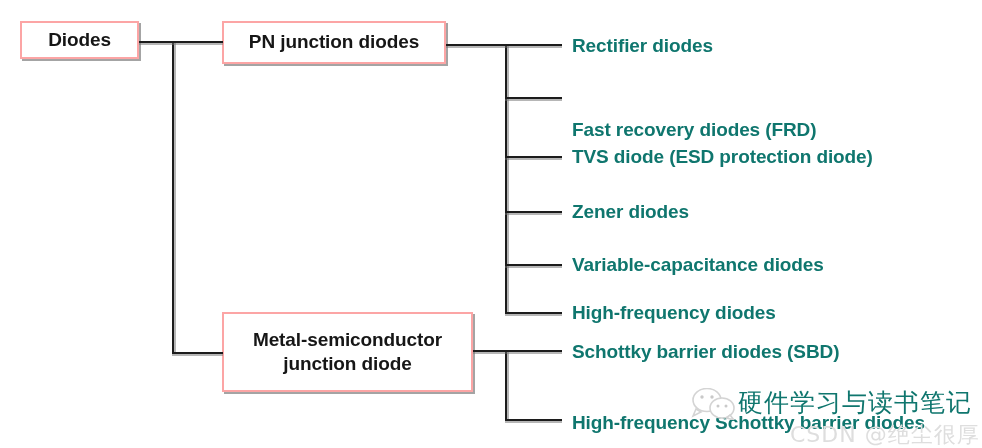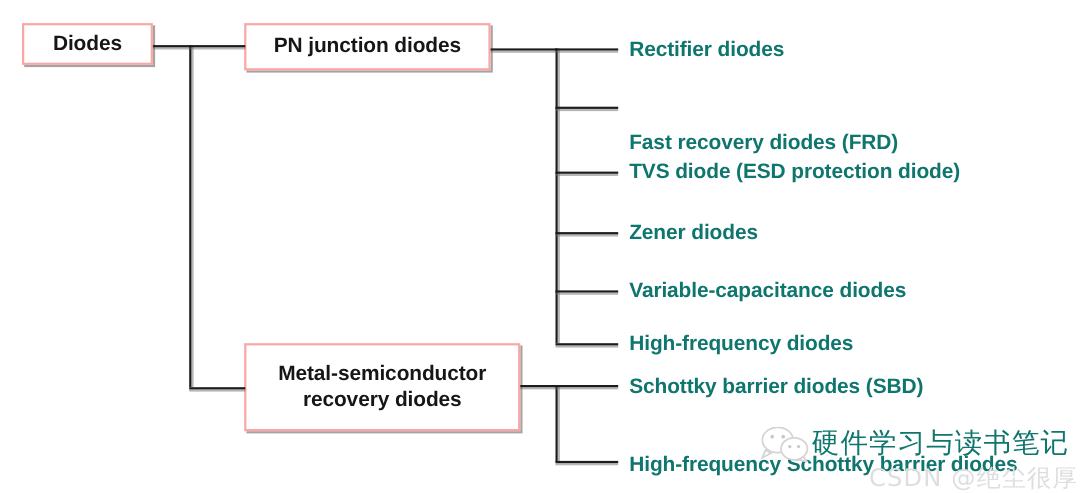--- a/index.html
+++ b/index.html
@@ -125,21 +125,21 @@
   <div class="node-box" id="box-diodes">
     <span class="box-line">Diodes</span>
   </div>
 
   <div class="node-box" id="box-pn">
     <span class="box-line">PN junction diodes</span>
   </div>
 
   <div class="node-box" id="box-metal">
     <span class="box-line">Metal-semiconductor</span>
-    <span class="box-line">recovery diodes</span>
+    <span class="box-line">junction diode</span>
   </div>
 
   <div class="h-line" style="left:139px; top:41px; width:35px;"></div>
 
   <div class="v-line" style="left:172px; top:41px; height:311px;"></div>
 
   <div class="h-line" style="left:172px; top:41px; width:51px;"></div>
 
   <div class="h-line" style="left:172px; top:352px; width:51px;"></div>
 

